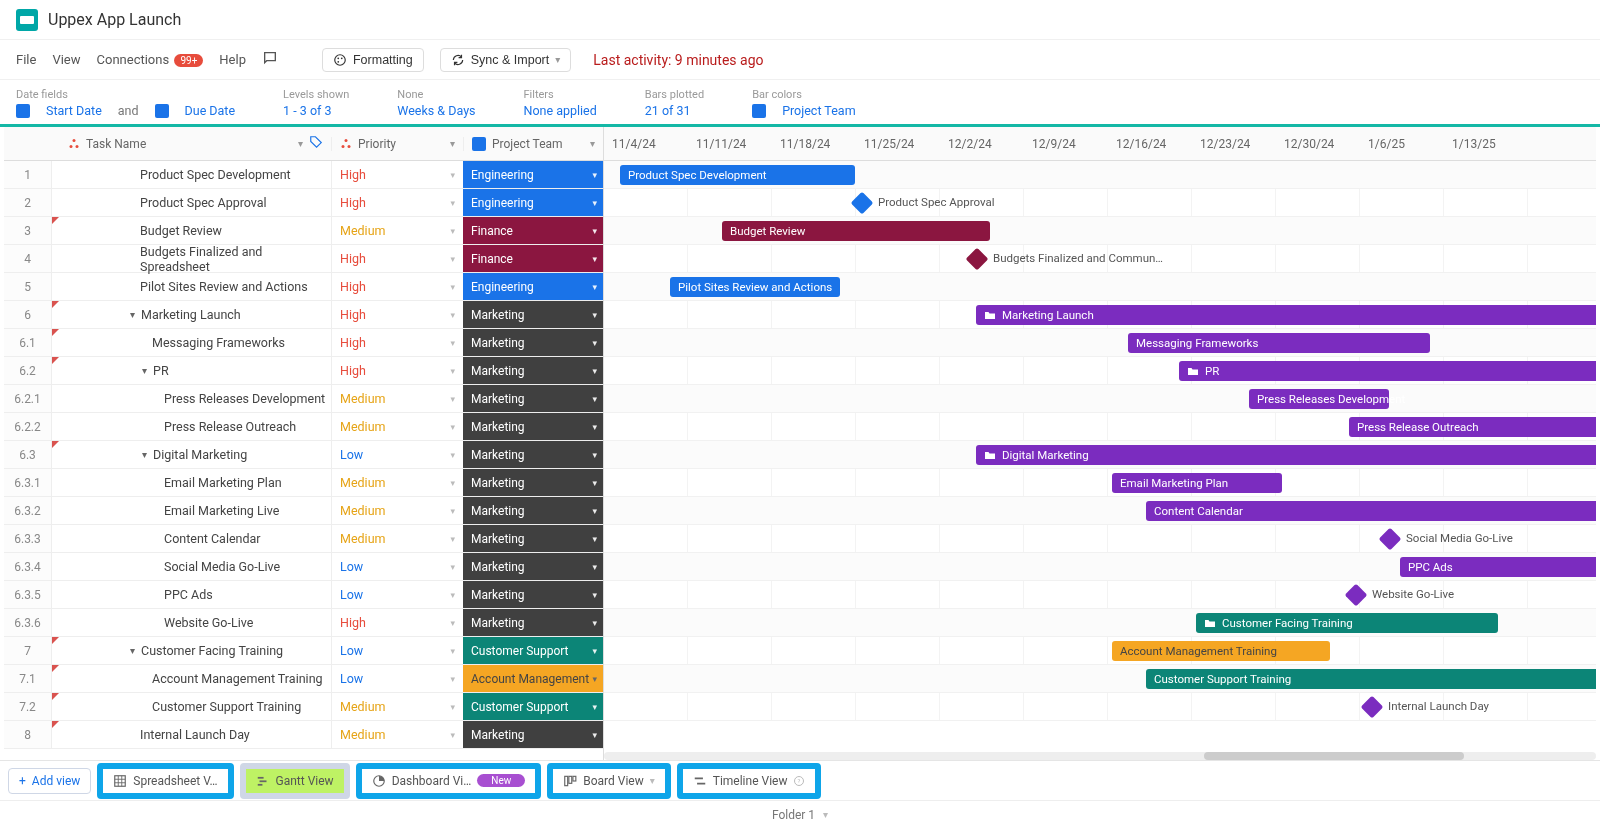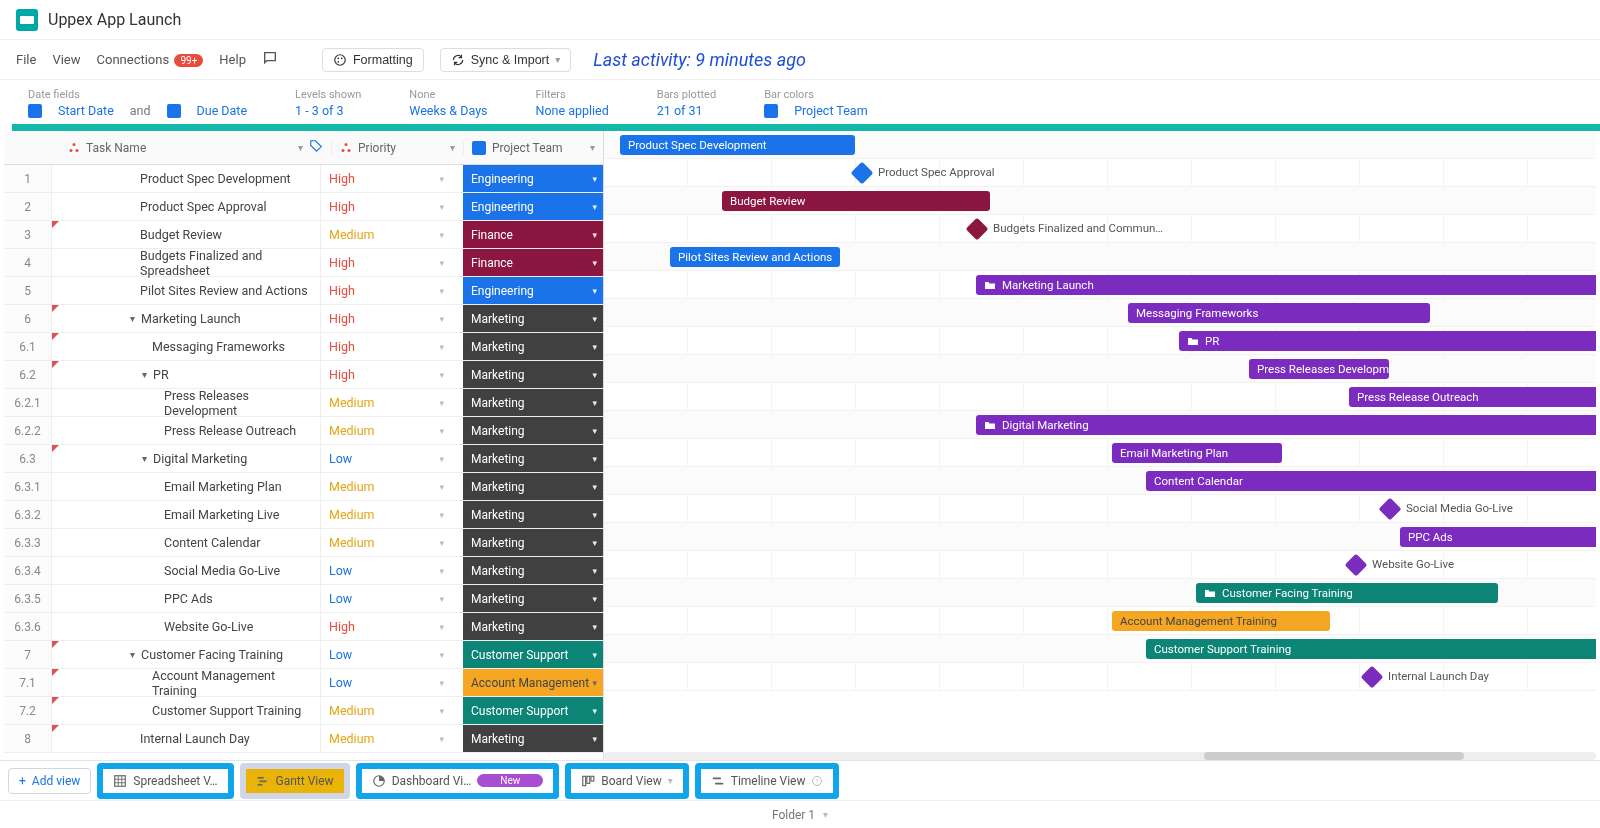--- a/index.html
+++ b/index.html
@@ -11,24 +11,24 @@
 .logo { width: 22px; height: 22px; background: #00a7a7; border-radius: 3px; margin-right: 10px; display:flex;align-items:center;justify-content:center;}
 .logo-inner{width:14px;height:8px;background:#fff;border-radius:1px;}
 .title { font-size: 16px; color: #333; font-weight: 400; }
 
 
 .menu-bar { display: flex; align-items: center; padding: 0 16px; height: 40px; gap: 16px; border-bottom: 1px solid #f0f0f0;}
 .menu-item { color: #555; cursor: pointer; font-size: 13px; }
 .pill { background: #e74c3c; color: #fff; font-size: 10px; padding: 1px 6px; border-radius: 8px; margin-left: 2px;}
 .btn { display: inline-flex; align-items: center; gap: 6px; padding: 4px 10px; border: 1px solid #ddd; border-radius: 4px; background: #fff; cursor: pointer; font-size: 12.5px; color:#333;}
 .btn svg, .icon svg { display:block; }
-.last-activity { color: #1d4ed8; font-size: 18px; margin-left: 6px; font-style: italic;}
-
-
-.config-bar { display: flex; align-items: flex-start; padding: 8px 16px 6px; gap: 48px; background: #fff; border-bottom: 7px solid #14b8a6; position:relative;margin-left:12px;}
+.last-activity { color: #b91c1c; font-size: 14px; margin-left: 6px;}
+
+
+.config-bar { display: flex; align-items: flex-start; padding: 8px 16px 6px; gap: 48px; background: #fff; border-bottom: 3px solid #14b8a6; position:relative;}
 .config-group { display: flex; flex-direction: column; gap: 2px; }
 .config-label { font-size: 11px; color: #999; }
 .config-value { font-size: 12.5px; color: #1a73e8; cursor: pointer; display:flex;align-items:center;gap:16px;}
 .config-value .and { color:#777; }
 .mini-icon { width:14px;height:14px;background:#1a73e8;border-radius:2px;display:inline-block; }
 
 
 .content { display: flex; flex: 1; overflow: hidden; border: 0px solid #ddd; margin: 0 4px; border-radius: 2px; }
 .left-panel { width: 600px; display: flex; flex-direction: column; border-right: 1px solid #ddd; }
 .right-panel { flex: 1; overflow: hidden; position: relative; }
@@ -48,21 +48,21 @@
 .row:nth-child(odd) .cell-num { }
 .cell-num { width: 48px; display:flex;align-items:center;justify-content:center; color:#888; border-right: 1px solid #eee; background:#fcfcfc; font-size:12px;}
 .cell-task { flex: 1; display:flex;align-items:center; padding-left: 12px; color:#444; position:relative;}
 .cell-task .triangle{position:absolute;top:0;left:0;width:0;height:0;border-top:7px solid #d9534f;border-right:7px solid transparent;}
 .caret-expand{color:#666;font-size:10px;cursor:pointer;}
 .cell-prio { width: 132px; display:flex;align-items:center; padding-left: 8px; border-left: 1px solid #eee; position:relative;}
 .cell-prio .sel-caret{position:absolute;right:8px;color:#bbb;font-size:9px;}
 .prio-high { color: #e74c3c; }
 .prio-medium { color: #e6a417; }
 .prio-low { color: #1a73e8; }
-.cell-team { width: 140px; display:flex;align-items:center; padding: 0 8px; color:#fff; position:relative; font-size:12px;margin-left:11px;}
+.cell-team { width: 140px; display:flex;align-items:center; padding: 0 8px; color:#fff; position:relative; font-size:12px;}
 .cell-team .sel-caret{position:absolute;right:6px;top:50%;transform:translateY(-50%);color:rgba(255,255,255,0.9);font-size:9px;}
 .team-engineering { background: #1a73e8; }
 .team-finance { background: #8b1640; }
 .team-marketing { background: #404040; }
 .team-customer { background: #0c8577; }
 .team-account { background: #f5a623; color:#444;}
 .cell-team.team-account .sel-caret{color:#666;}
 
 
 .timeline-header { height: 34px; display:flex; border-bottom:1px solid #ddd; background:#fafafa; align-items:center; font-size:12px; color:#666; position:relative;}
@@ -84,22 +84,22 @@
 .bar-acct { background:#f5a623; color:#444;}
 .milestone { position:absolute; top:6px; width:16px; height:16px; transform:rotate(45deg); border-radius:2px;}
 .ms-eng{background:#1a73e8;}
 .ms-fin{background:#8b1640;}
 .ms-mkt{background:#7b2cbf;}
 .milestone-label{position:absolute;top:6px;font-size:11.5px;color:#555; white-space:nowrap;}
 
 
 .tabs-bar { height: 40px; border-top: 1px solid #e5e5e5; display:flex; align-items: center; padding: 0 8px; gap: 6px; background:#fff;}
 .tab-btn { display:flex;align-items:center;gap:6px; padding: 5px 10px; border:6px solid #0ea5e9; border-radius:4px; font-size:12px; color:#555; cursor:pointer; background:#fff;}
-.tab-btn.active{ background:#eab308; border-color:#cfd7e6;}
-.new-badge{ background:#a84fd1;color:#fff;font-size:10px;padding:1px 23px;border-radius:8px;}
+.tab-btn.active{ background:#bef264; border-color:#cfd7e6;}
+.new-badge{ background:#a84fd1;color:#fff;font-size:10px;padding:1px 14px;border-radius:8px;}
 .add-view{ color:#1a73e8; border:1px solid #cfd7e6;}
 
 .folder-bar{ height:28px; display:flex;align-items:center;justify-content:center;font-size:12px;color:#777; border-top:1px solid #eee;}
 
 .scroll-hint{position:absolute;bottom:0;left:0;right:0;height:8px;background:#eee;border-radius:4px;}
 .scroll-thumb{position:absolute;height:8px;background:#ccc;border-radius:4px;}
 
 svg{fill:currentColor;}
 </style>
 </head>
@@ -521,20 +521,33 @@
             </div>
             <div class="cell-team team-marketing">
               <span>Marketing</span>
               <span class="sel-caret">▾</span>
             </div>
           </div>
         </div>
     </div>
 
     <div class="right-panel">
+      <div class="timeline-header" id="timeline-header">
+          <div class="timeline-col">11/4/24</div>
+          <div class="timeline-col">11/11/24</div>
+          <div class="timeline-col">11/18/24</div>
+          <div class="timeline-col">11/25/24</div>
+          <div class="timeline-col">12/2/24</div>
+          <div class="timeline-col">12/9/24</div>
+          <div class="timeline-col">12/16/24</div>
+          <div class="timeline-col">12/23/24</div>
+          <div class="timeline-col">12/30/24</div>
+          <div class="timeline-col">1/6/25</div>
+          <div class="timeline-col">1/13/25</div>
+        </div>
       <div class="timeline-rows" id="timeline-rows">
         <div class="grid-lines" id="grid-lines">
             <div></div>
             <div></div>
             <div></div>
             <div></div>
             <div></div>
             <div></div>
             <div></div>
             <div></div>

